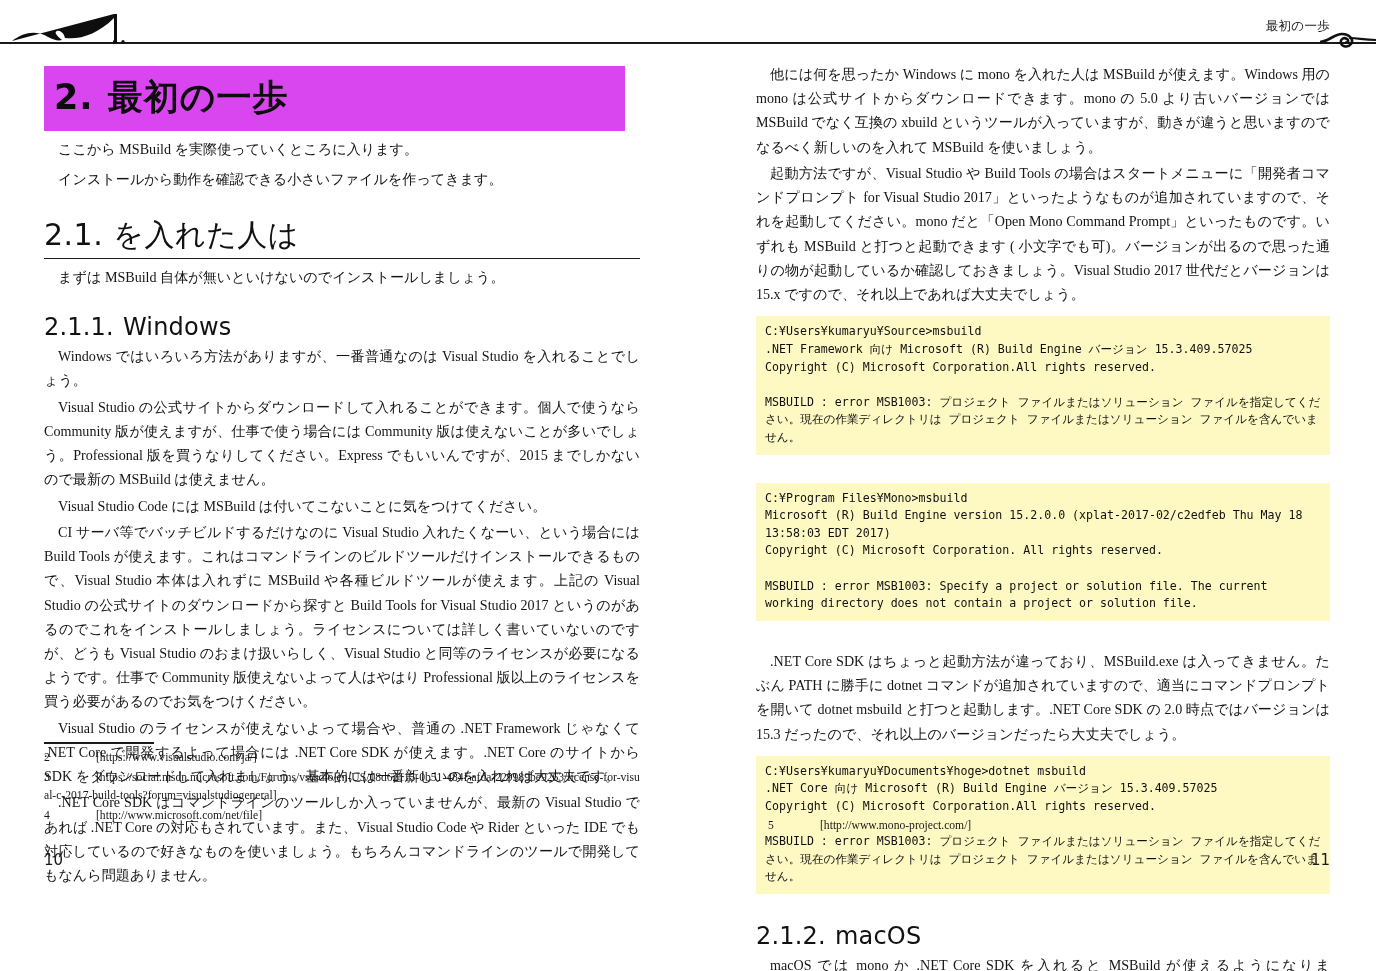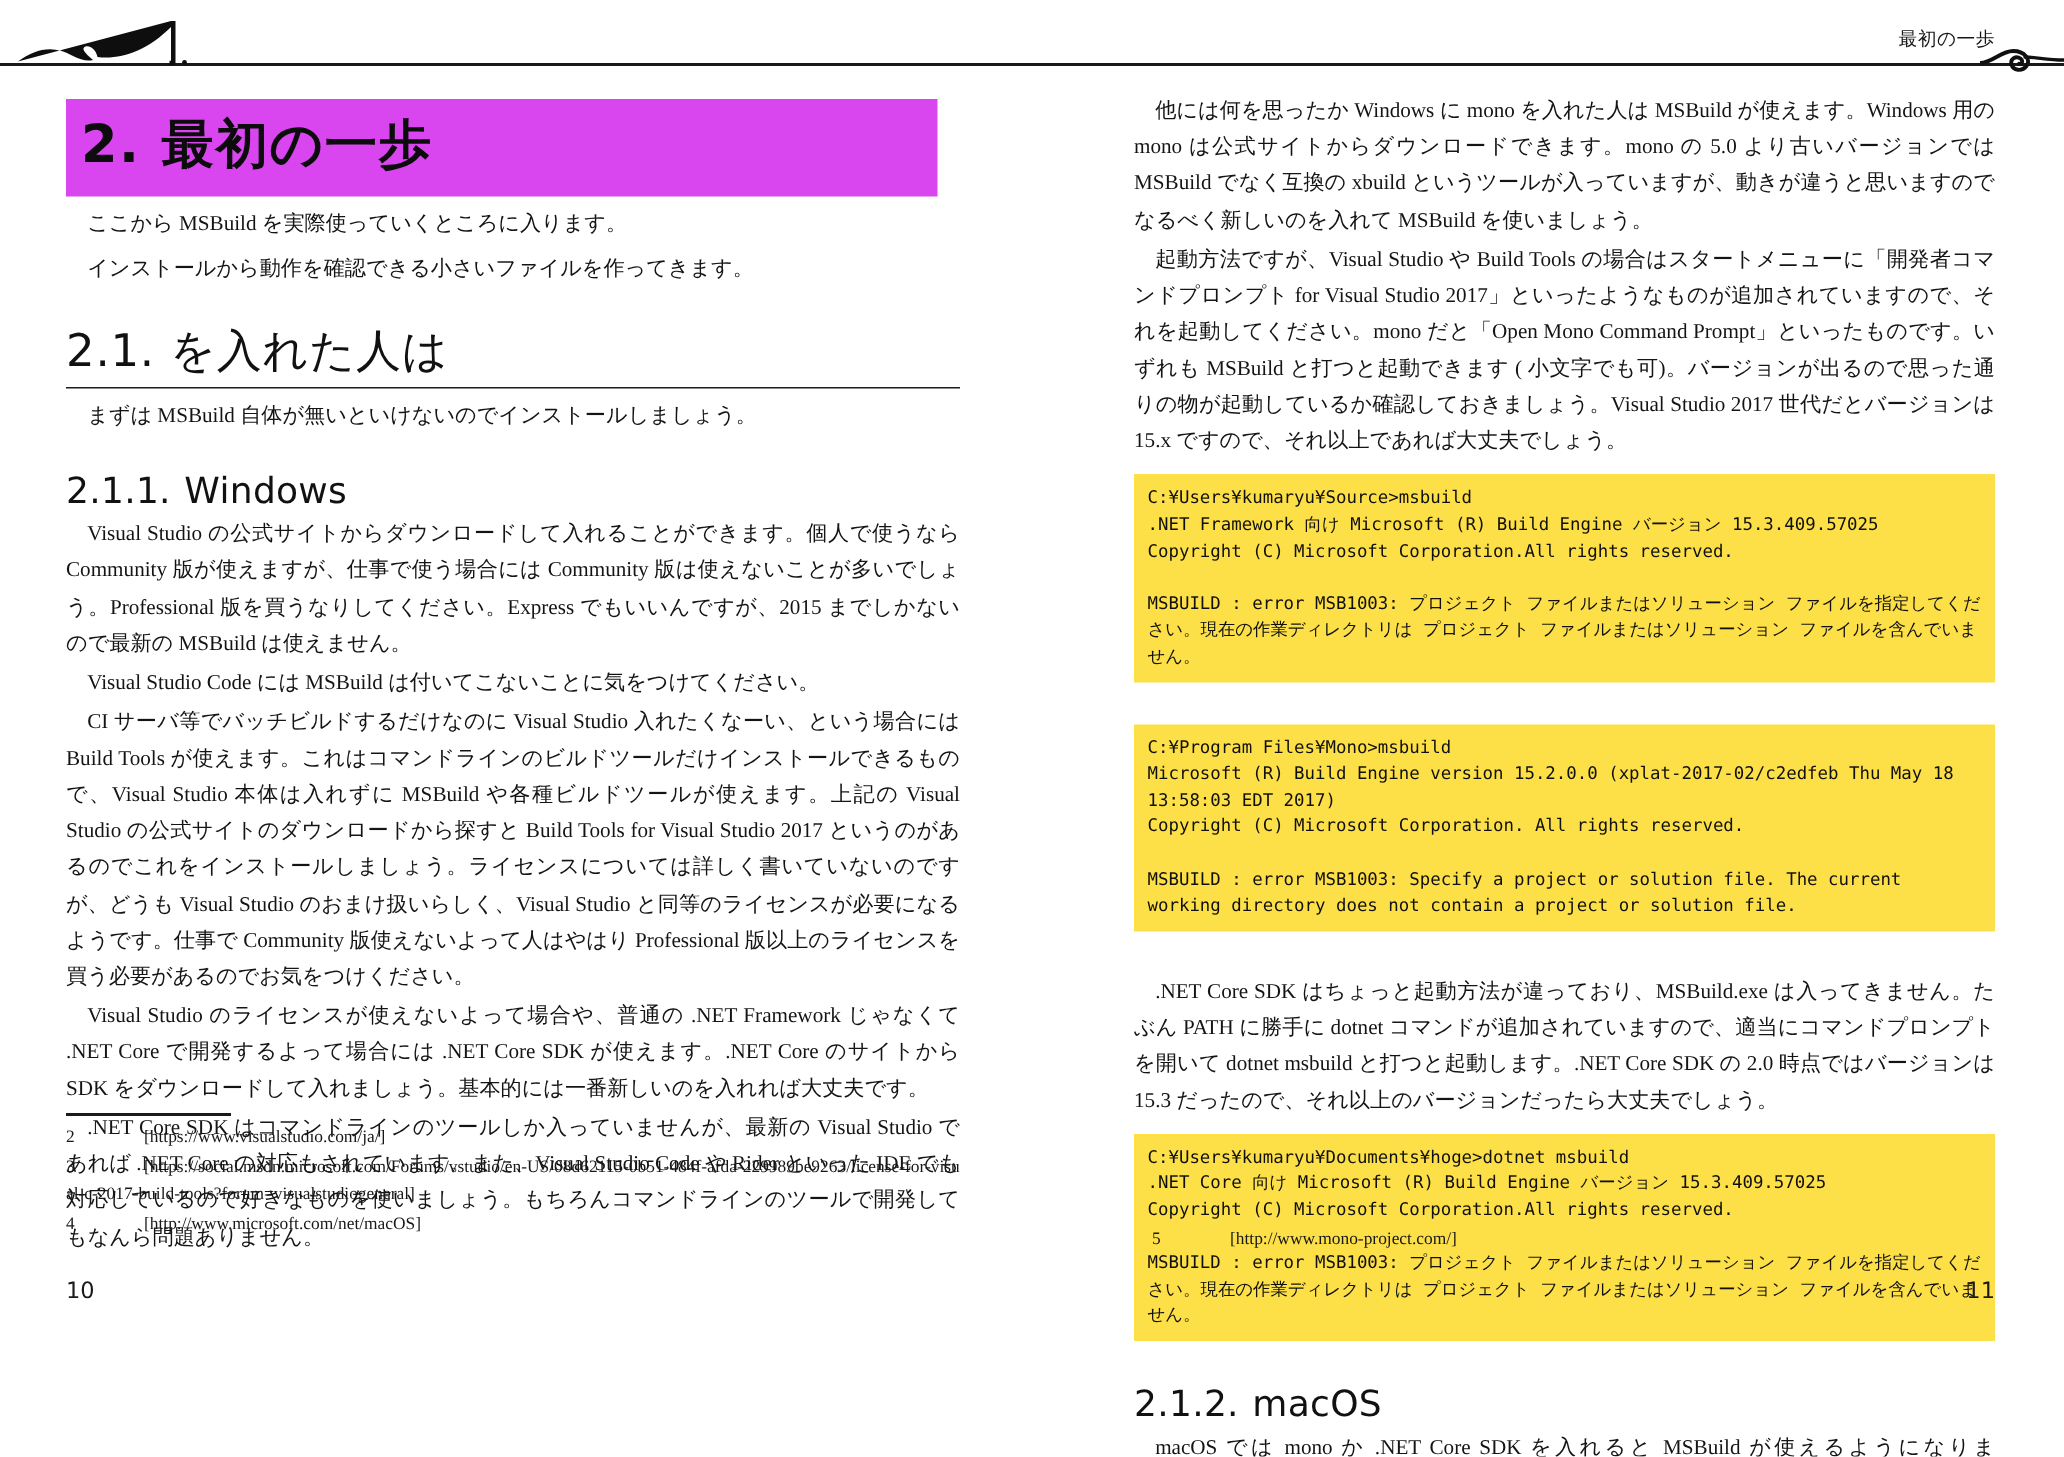--- a/index.html
+++ b/index.html
@@ -119,21 +119,21 @@
     text-justify: inter-character;
     text-indent: 1em;
     color: #141414;
   }
   p.body.gap   { margin-top: 6px; }
 
   
   pre.console {
     margin: 10px 0 28px 0;
     padding: 7px 9px 8px 9px;
-    background: #fde047;
+    background: #fef9c3;
     font-family: "DejaVu Sans Mono", "Liberation Mono", monospace;
     font-size: 11.6px;
     line-height: 1.52;
     color: #101010;
     white-space: pre-wrap;
     word-break: break-word;
     border: 0;
   }
 
   
@@ -201,41 +201,42 @@
     <h2 class="h2">
       <span class="num">2.1.</span><span>を入れた人は</span>
     </h2>
 
     <p class="body gap">まずは MSBuild 自体が無いといけないのでインストールしましょう。</p>
 
     <h3 class="h3">
       <span class="num">2.1.1.</span><span>Windows</span>
     </h3>
 
+    <p class="body">Windows ではいろいろ方法がありますが、一番普通なのは Visual Studio を入れることでしょう。</p>
 
     <p class="body"><span>Visual Studio の公式サイトからダウンロードして入れることができます。個人で使うなら Community 版が使えますが、仕事で使う場合には Community 版は使えないことが多いでしょう。Professional 版を買うなりしてください。Express でもいいんですが、2015 までしかないので最新の MSBuild は使えません。</span></p>
 
     <p class="body">Visual Studio Code には MSBuild は付いてこないことに気をつけてください。</p>
 
     <p class="body"><span>CI サーバ等でバッチビルドするだけなのに Visual Studio 入れたくなーい、という場合には Build Tools が使えます。これはコマンドラインのビルドツールだけインストールできるもので、Visual Studio 本体は入れずに MSBuild や各種ビルドツールが使えます。上記の Visual Studio の公式サイトのダウンロードから探すと Build Tools for Visual Studio 2017 というのがあるのでこれをインストールしましょう。ライセンスについては詳しく書いていないのですが、どうも Visual Studio のおまけ扱いらしく、Visual Studio と同等のライセンスが必要になるようです。仕事で Community 版使えないよって人はやはり Professional 版以上のライセンスを買う必要があるのでお気をつけください。</span></p>
 
     <p class="body"><span>Visual Studio のライセンスが使えないよって場合や、普通の .NET Framework じゃなくて .NET Core で開発するよって場合には .NET Core SDK が使えます。.NET Core のサイトから SDK をダウンロードして入れましょう。基本的には一番新しいのを入れれば大丈夫です。</span></p>
 
     <p class="body">.NET Core SDK はコマンドラインのツールしか入っていませんが、最新の Visual Studio であれば .NET Core の対応もされています。また、Visual Studio Code や Rider といった IDE でも対応しているので好きなものを使いましょう。もちろんコマンドラインのツールで開発してもなんら問題ありません。</p>
 
     <div class="footnotes">
       <div class="fn-rule"></div>
       <div class="fn-row">
         <span class="fn-num">2</span><span class="fn-txt">[https://www.visualstudio.com/ja/]</span>
       </div>
       <div class="fn-row">
         <span class="fn-num">3</span><span class="fn-txt">[https://social.msdn.microsoft.com/Forums/vstudio/en-US/08d62115-0b51-484f-afda-229989be9263/license-for-visual-c-2017-build-tools?forum=visualstudiogeneral]</span>
       </div>
       <div class="fn-row">
-        <span class="fn-num">4</span><span class="fn-txt">[http://www.microsoft.com/net/macOS]</span>
+        <span class="fn-num">4</span><span class="fn-txt">[http://www.microsoft.com/net/file]</span>
       </div>
     </div>
 
     <div class="folio folio-left">10</div>
   </div>
 
   <div class="page page-right">
 
     <div class="runhead">
       <div class="rule"></div>

